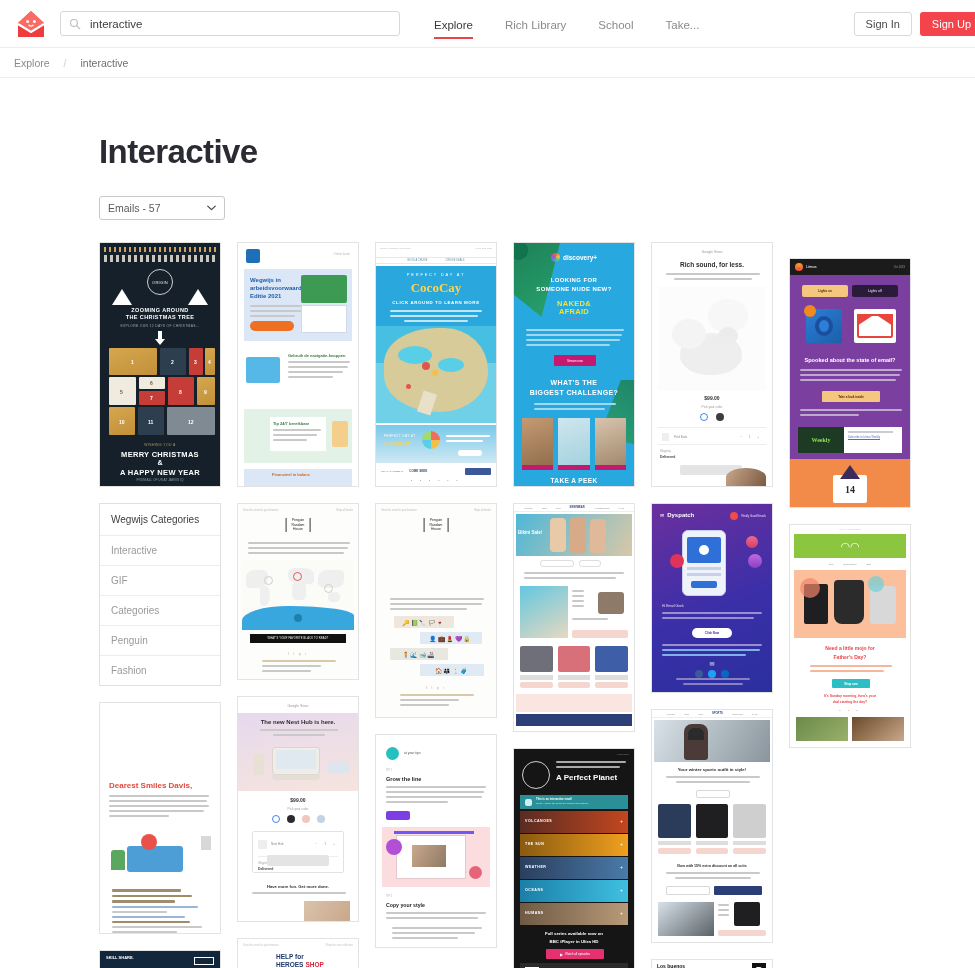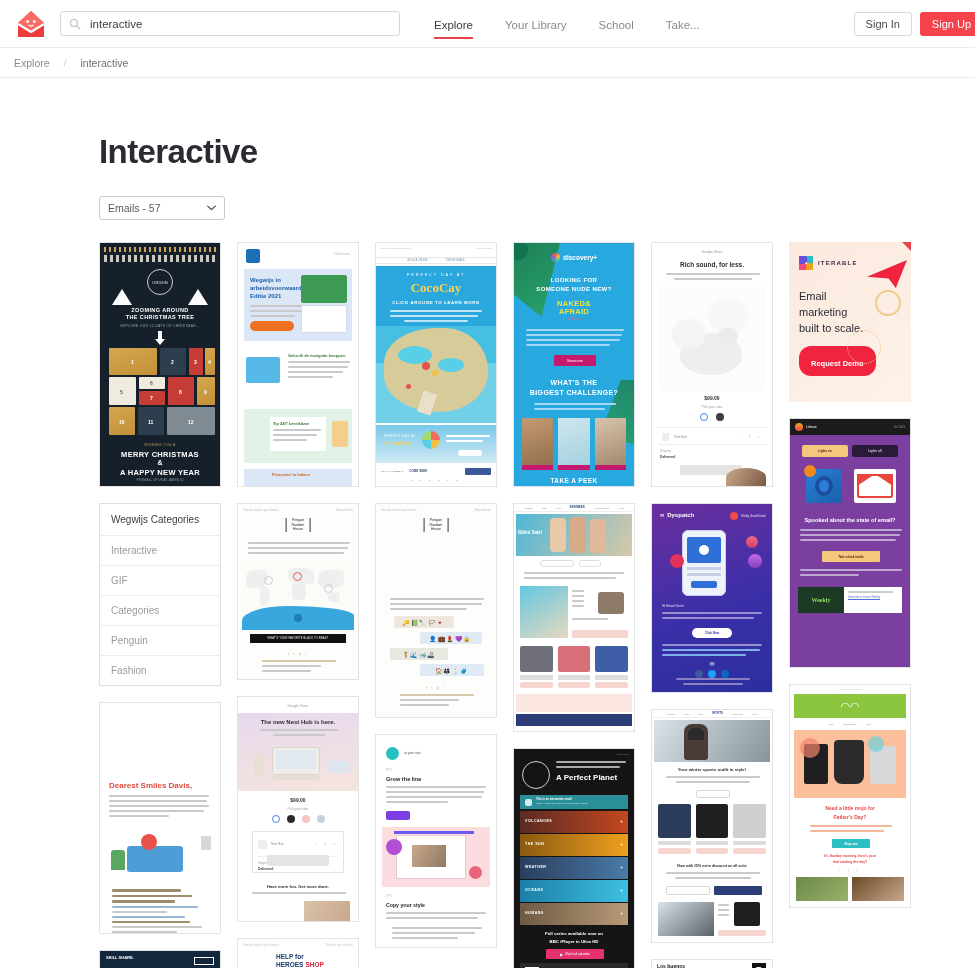--- a/index.html
+++ b/index.html
@@ -181,21 +181,21 @@
       <line x1="10.2" y1="10.2" x2="14.4" y2="14.4" stroke="#8d8d8d" stroke-width="1.6" stroke-linecap="round"></line>
     </svg>
     <input class="search-input" type="text" value="interactive" placeholder="Search emails" style="">
   </div>
 
   <div class="nav">
     <div class="nav-item active">
         <span>Explore</span>
       </div>
     <div class="nav-item">
-        <span>Your Library</span>
+        <span>Rich Library</span>
       </div>
     <div class="nav-item">
         <span>School</span>
       </div>
     <div class="nav-item">
         <span>Take...</span>
       </div>
   </div>
 
   <div class="header-right">
@@ -889,40 +889,20 @@
               </div>
           </div>
 
         </div>
       </div>
     </div>
 
     <div class="col">
 
       <div class="card noborder">
-        <div class="thumb" style="height:160px;background:linear-gradient(140deg,#fbe9dd,#fdf2ea)">
-          <div style="position:absolute;right:0;top:0;width:0;height:0;border-top:9px solid #e8454a;border-left:9px solid transparent"></div>
-          <div style="position:absolute;left:10px;top:14px;display:flex;align-items:center;gap:5px">
-            <span style="width:14px;height:14px;display:block;background:
-              radial-gradient(circle at 25% 25%, #6b4fd6 0 32%, transparent 33%),
-              radial-gradient(circle at 78% 22%, #2fb8c8 0 28%, transparent 29%),
-              radial-gradient(circle at 22% 78%, #f04a7a 0 28%, transparent 29%),
-              radial-gradient(circle at 78% 78%, #f0a01e 0 28%, transparent 29%)"></span>
-            <span style="font-size:6px;font-weight:bold;color:#3b2b4a;letter-spacing:1.2px">ITERABLE</span>
-          </div>
-          <div class="tt" style="left:10px;top:48px;color:#2b2b33;font-size:11px">Email</div>
-          <div class="tt" style="left:10px;top:64px;color:#2b2b33;font-size:11px">marketing</div>
-          <div class="tt" style="left:10px;top:80px;color:#2b2b33;font-size:11px">built to scale.</div>
-          <div style="position:absolute;left:10px;top:104px;padding:6px 12px;background:#f0243e;border-radius:12px">
-            <span style="color:#fff;font-size:7.5px;font-weight:bold">Request Demo</span>
-          </div>
-          <div style="position:absolute;right:4px;top:18px;width:40px;height:28px;background:#f0243e;clip-path:polygon(0 60%,100% 0,72% 100%,54% 66%)"></div>
-          <div style="position:absolute;right:10px;top:48px;width:26px;height:26px;border:2px solid #f2c98a;border-radius:50%"></div>
-          <div style="position:absolute;right:30px;top:88px;width:34px;height:34px;border:1.5px dotted #f2c98a;border-radius:50%"></div>
-        </div>
       </div>
 
       <div class="card">
         <div class="thumb" style="height:248px;background:#7b3fa0">
           <div style="position:absolute;left:0;right:0;top:0;height:16px;background:#1b1b1b;display:flex;align-items:center;padding:0 5px">
             <span style="width:8px;height:8px;border-radius:50%;background:conic-gradient(#f0a01e,#f04a4a,#f0a01e);display:block"></span>
             <span style="color:#fff;font-size:3.6px;margin-left:3px">Litmus</span>
             <span style="margin-left:auto;color:#9a9a9a;font-size:2.8px">Oct 2019</span>
           </div>
           <div style="position:absolute;left:12px;top:26px;width:46px;height:12px;background:#f5c77e;border-radius:2px;display:flex;align-items:center;justify-content:center">
@@ -955,20 +935,26 @@
               <i style="width:58%;background:#bfa8d0"></i>
           </div>
           <div style="position:absolute;left:8px;right:8px;top:168px;height:26px;display:flex">
             <div style="flex:0 0 46px;background:#1c3a24;display:flex;align-items:center;justify-content:center">
               <span style="color:#8fe05a;font-size:6px;font-weight:bold;font-family:'Liberation Serif',serif">Weekly</span>
             </div>
             <div style="flex:1;background:#fff;padding:4px">
               <div style="height:2px;background:#ccc;width:90%;margin-bottom:3px"></div>
               <div style="color:#4a6fd0;font-size:2.6px;text-decoration:underline">Subscribe to Litmus Weekly</div>
             </div>
+          </div>
+          <div style="position:absolute;left:0;right:0;bottom:0;height:48px;background:#f28b4a">
+            <div style="position:absolute;left:50%;transform:translateX(-50%);bottom:4px;width:34px;height:28px;background:#fff;border-radius:2px;display:flex;align-items:center;justify-content:center">
+              <span style="color:#2b2b2b;font-size:10px;font-weight:bold;font-family:'Liberation Serif',serif">14</span>
+            </div>
+            <div style="position:absolute;left:50%;transform:translateX(-50%);bottom:28px;width:0;height:0;border-left:10px solid transparent;border-right:10px solid transparent;border-bottom:14px solid #3b2b5a"></div>
           </div>
         </div>
       </div>
 
       <div class="card">
         <div class="thumb" style="height:222px;background:#fff">
           <div class="tt" style="left:0;right:0;top:3px;text-align:center;color:#c4c4c4;font-size:2.4px">View in your browser</div>
           <div style="position:absolute;left:4px;right:4px;top:9px;height:24px;background:#8cc63f;display:flex;align-items:center;justify-content:center">
             <span style="color:#fff;font-size:11px">◠◠</span>
           </div>

